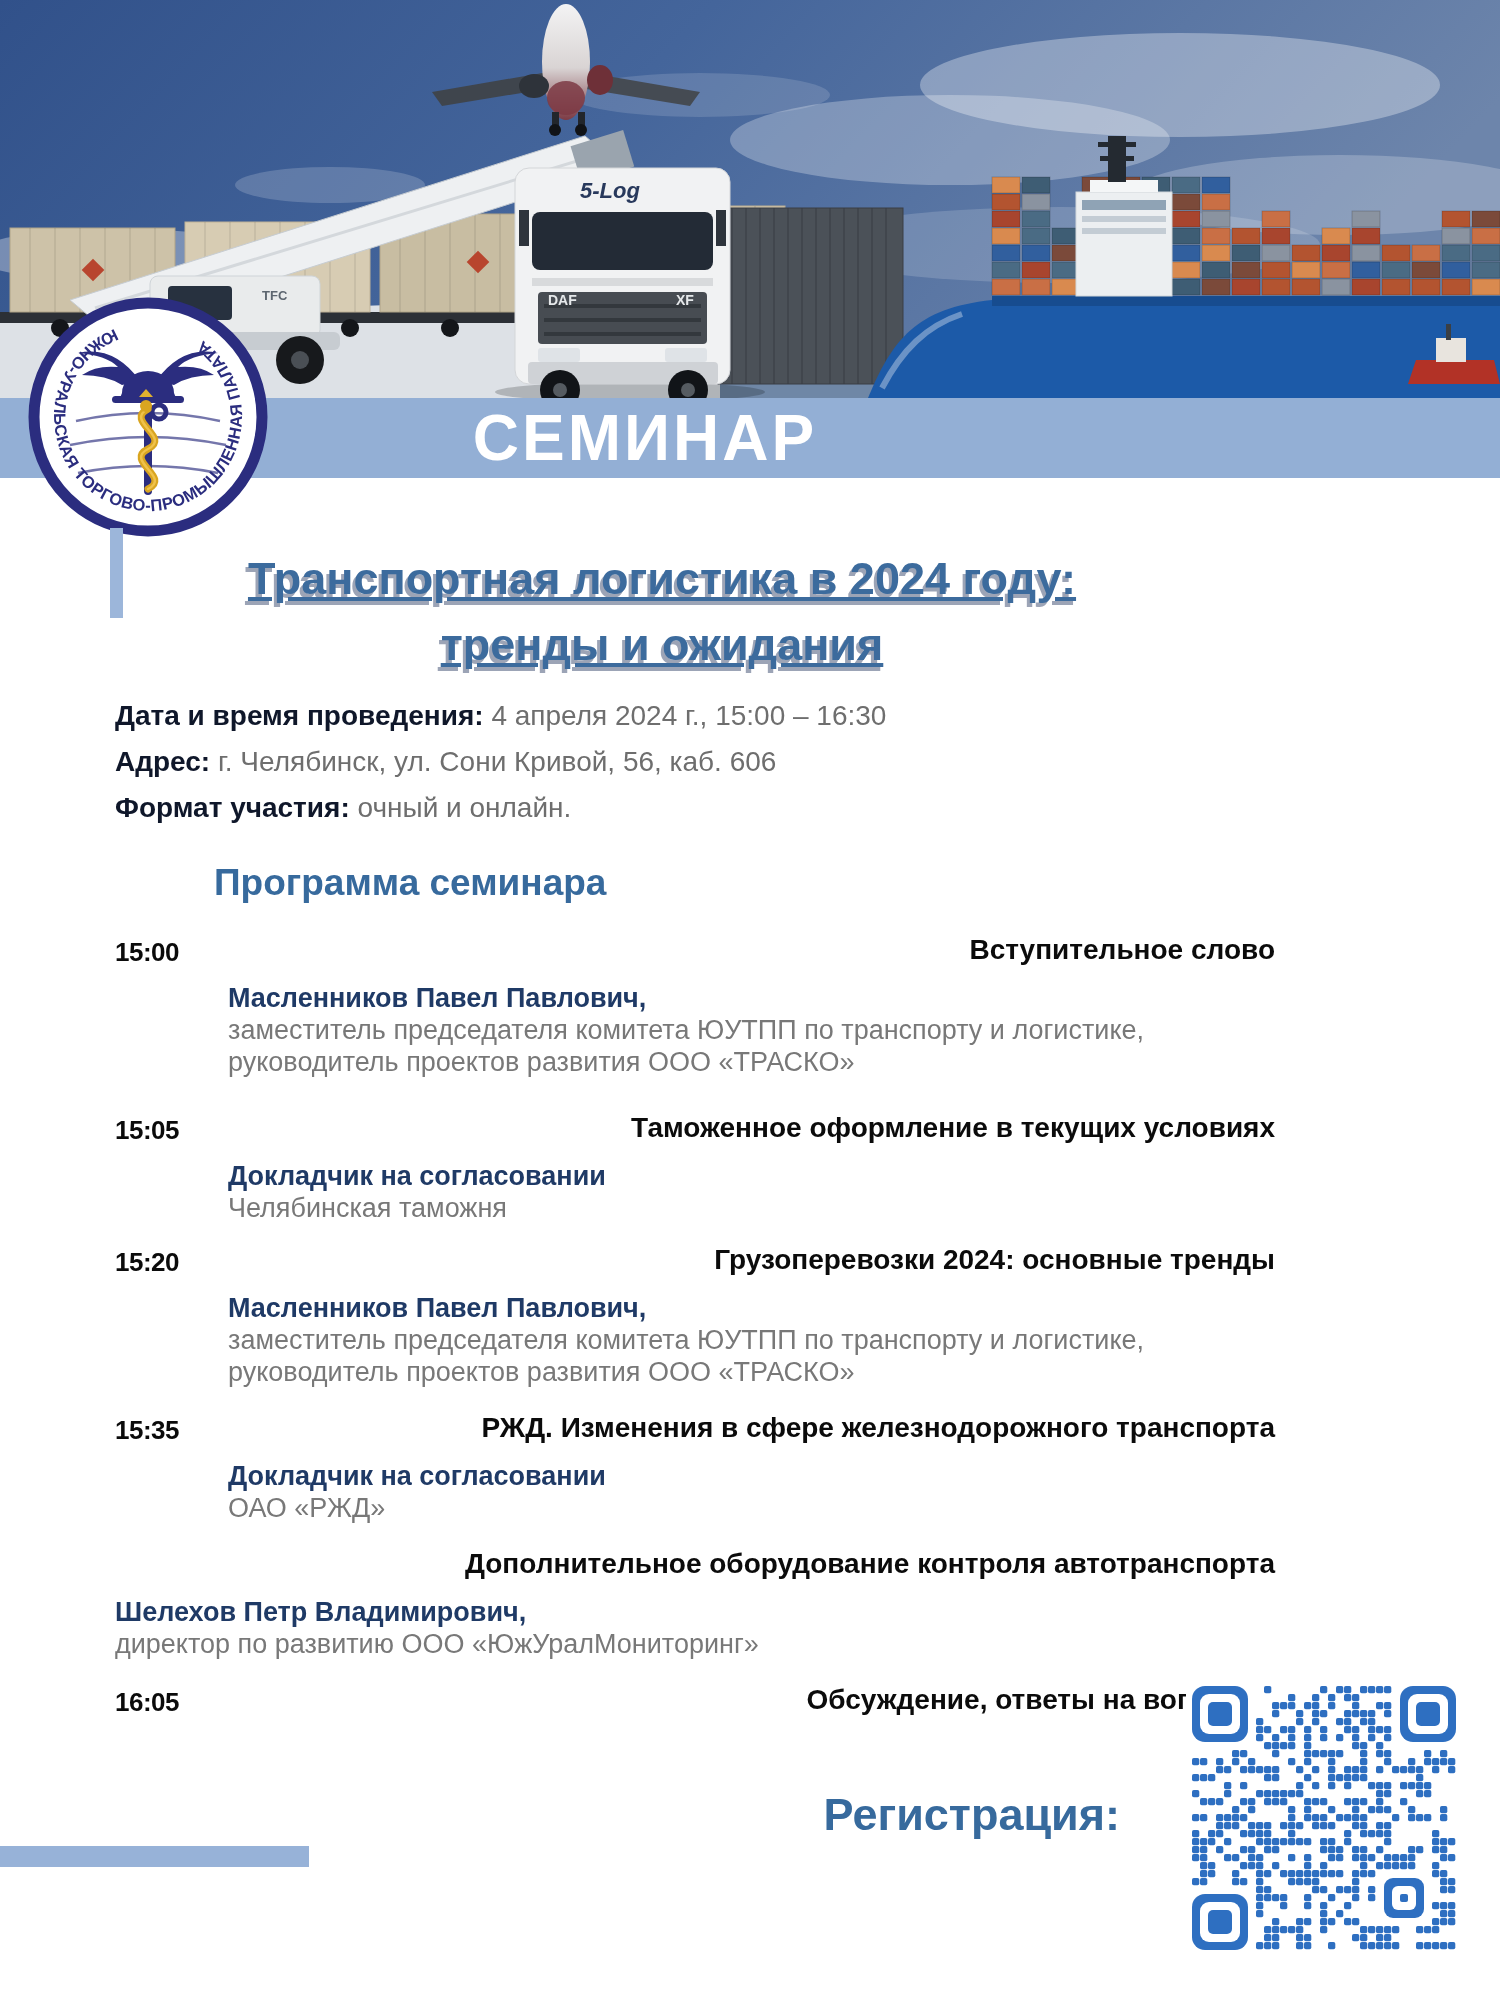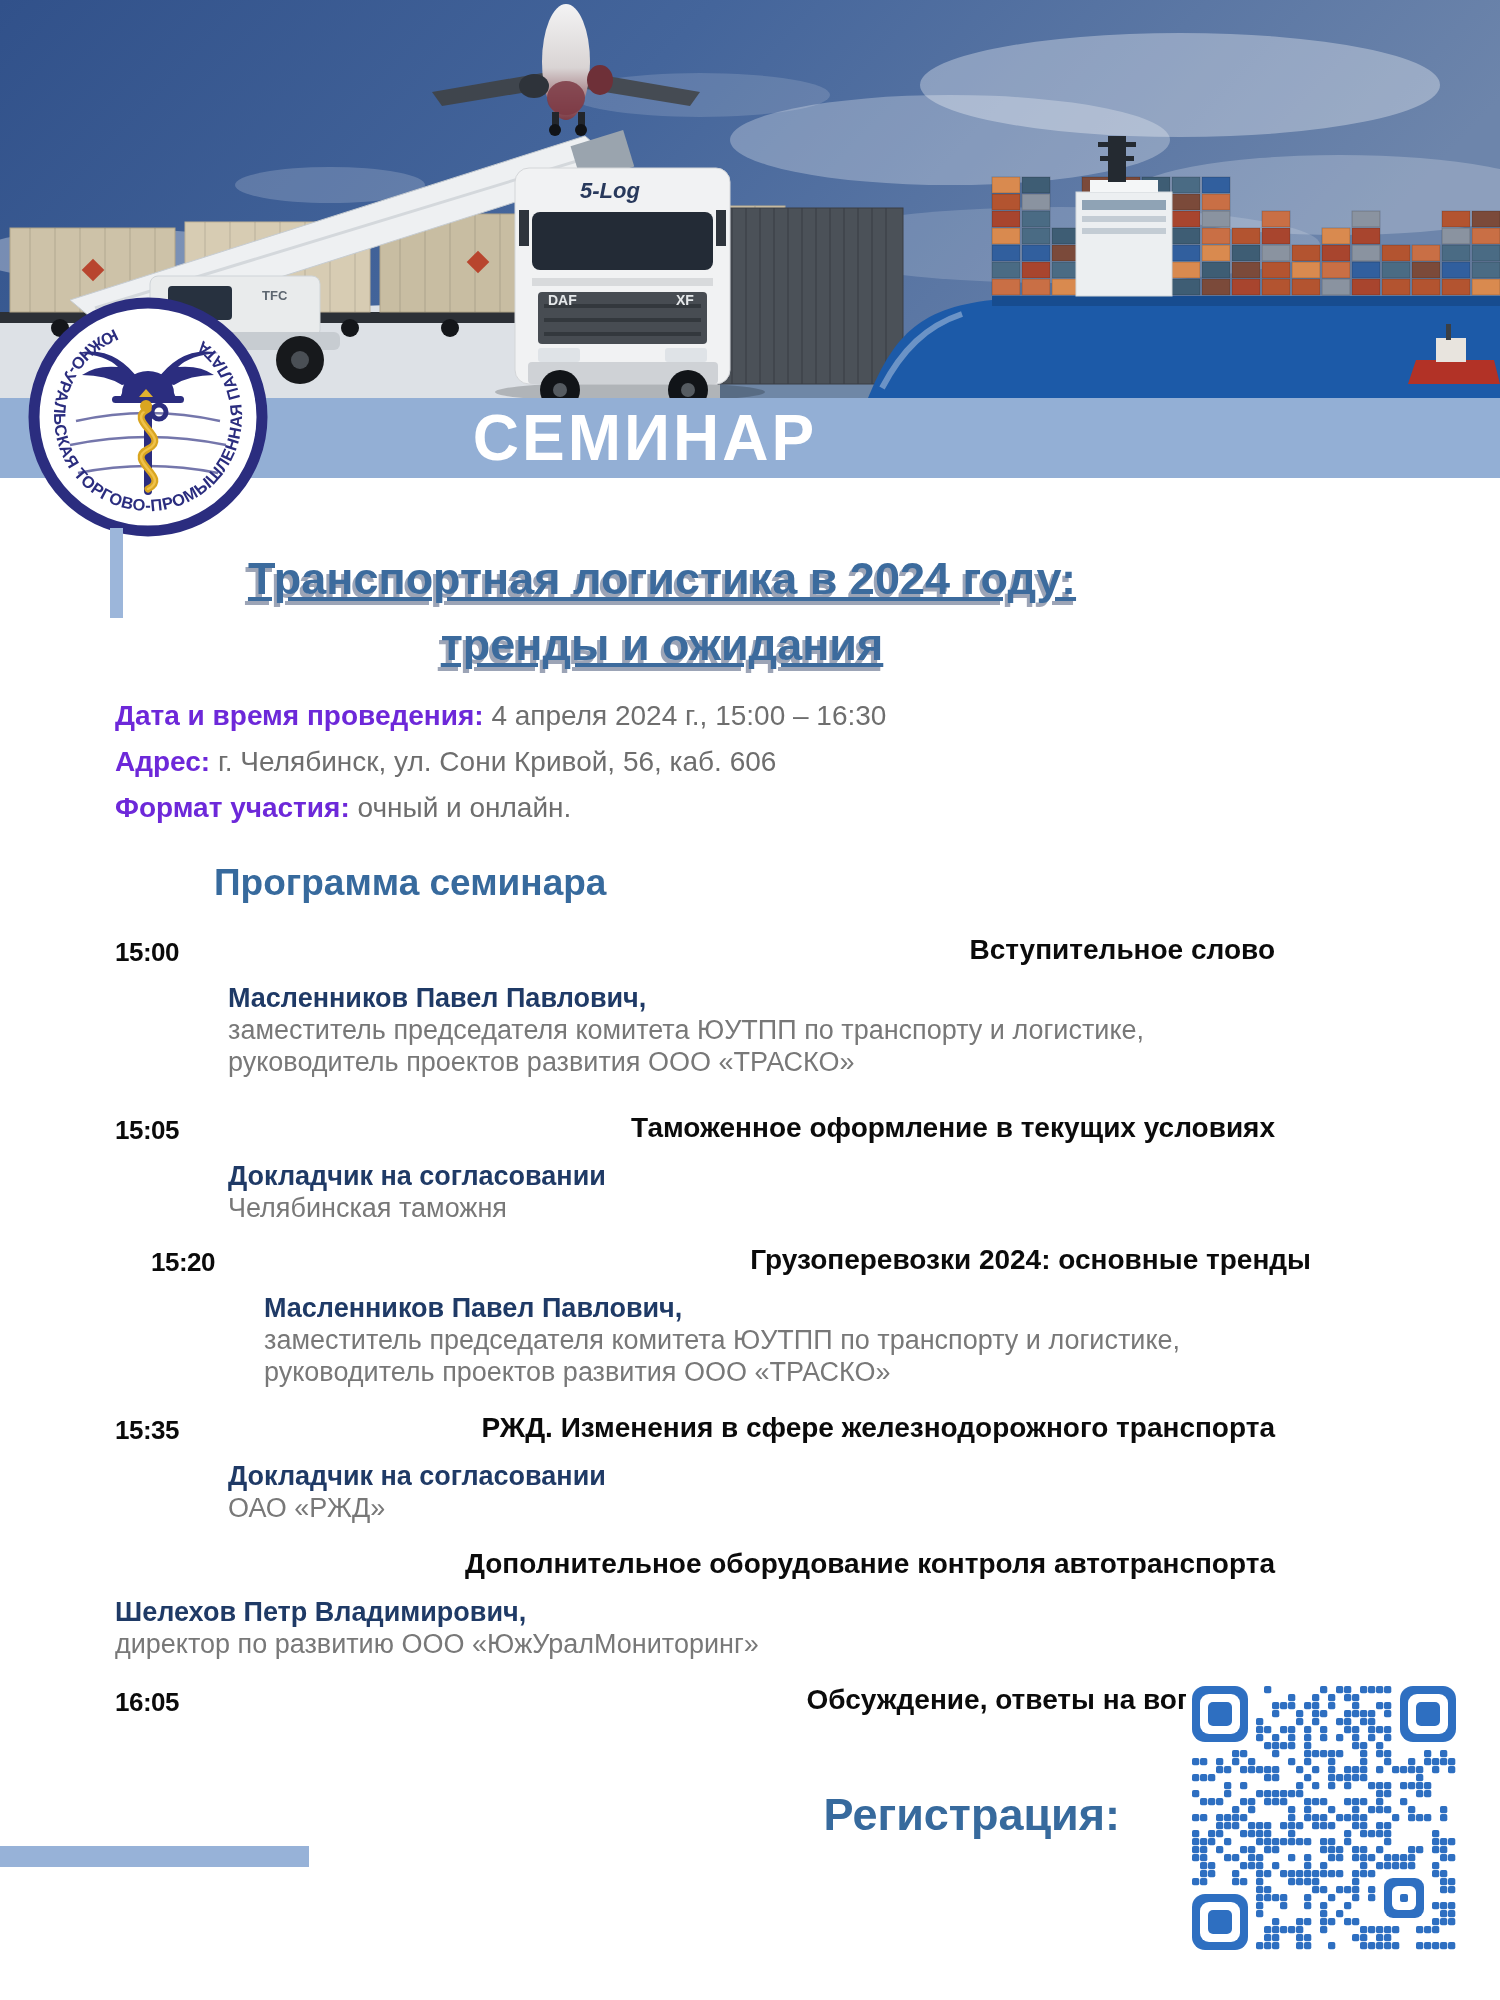--- a/index.html
+++ b/index.html
@@ -28,21 +28,21 @@
   
   .title{
     position:absolute; left:2px; top:546px; width:1320px; text-align:center;
     color:#3c6b9d; font-size:45px; font-weight:700; line-height:66px;
     text-shadow:-3px 4px 0 rgba(35,53,94,0.45);
     text-decoration:underline;
   }
   
   .details{position:absolute; left:115px; top:693px; width:1200px;}
   .detail-row{font-size:28px; line-height:46px; white-space:nowrap;}
-  .detail-label{font-weight:700; color:#6d28d9;}
+  .detail-label{font-weight:700; color:#0f172a;}
   .detail-value{color:#6e6e6e;}
   
   .program-heading{
     position:absolute; left:214px; top:862px;
     color:#376a9d; font-size:37px; font-weight:700;
   }
   .program-item{position:absolute; left:115px; width:1160px; display:flex;}
   .item-time{
     width:113px; flex:0 0 113px; font-size:26px; font-weight:700; color:#0b0b0b;
     padding-top:3px; letter-spacing:-0.5px;
@@ -365,21 +365,21 @@
 
     <div class="program-item" style="top: 1112px;">
       <div class="item-time">15:05</div>
       <div class="item-content">
         <div class="item-title">Таможенное оформление в текущих условиях</div>
         <div class="item-speaker">Докладчик на согласовании</div>
       <div class="item-desc">Челябинская таможня</div>
         </div>
     </div>
 
-    <div class="program-item" style="top: 1244px; margin-left: 36px;">
+    <div class="program-item" style="top: 1244px;">
       <div class="item-time">15:20</div>
       <div class="item-content">
         <div class="item-title">Грузоперевозки 2024: основные тренды</div>
         <div class="item-speaker">Масленников Павел Павлович,</div>
       <div class="item-desc">заместитель председателя комитета ЮУТПП по транспорту и логистике,</div>
           <div class="item-desc">руководитель проектов развития ООО «ТРАСКО»</div>
         </div>
     </div>
 
     <div class="program-item" style="top: 1412px;">

